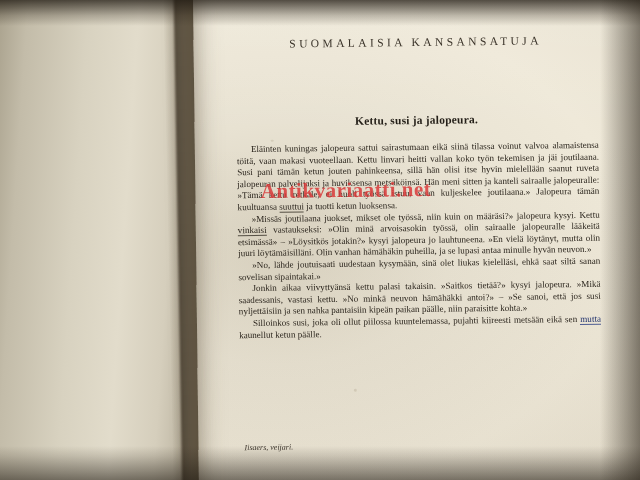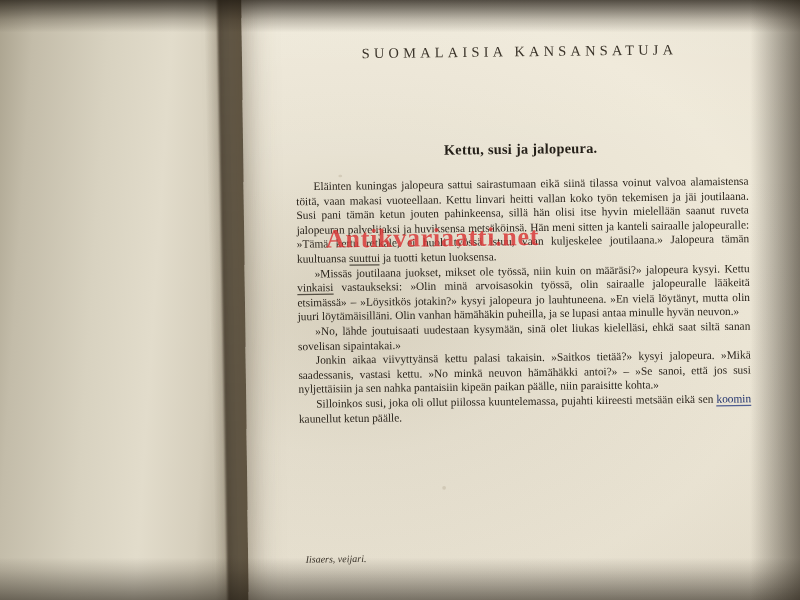--- a/index.html
+++ b/index.html
@@ -197,21 +197,21 @@
 
   <div class="text-col">
     <div class="running-head">Suomalaisia kansansatuja</div>
     <div class="story-title">Kettu, susi ja jalopeura.</div>
 
     <div class="body-text">
       <p>Eläinten kuningas jalopeura sattui sairastumaan eikä siinä tilassa voinut valvoa alamaistensa töitä, vaan makasi vuoteellaan. Kettu linvari heitti vallan koko työn tekemisen ja jäi joutilaana. Susi pani tämän ketun jouten pahinkeensa, sillä hän olisi itse hyvin mielellään saanut ruveta jalopeuran palvelijaksi ja huviksensa metsäköinsä. Hän meni sitten ja kanteli sairaalle jalopeuralle: »Tämä kettu retkale, ei huoli työssä istuu, vaan kuljeskelee joutilaana.» Jalopeura tämän kuultuansa <span class="uline">suuttui</span> ja tuotti ketun luoksensa.</p>
       <p>»Missäs joutilaana juokset, mikset ole työssä, niin kuin on määräsi?» jalopeura kysyi. Kettu <span class="uline">vinkaisi</span> vastaukseksi: »Olin minä arvoisasokin työssä, olin sairaalle jalopeuralle lääkeitä etsimässä» – »Löysitkös jotakin?» kysyi jalopeura jo lauhtuneena. »En vielä löytänyt, mutta olin juuri löytämäisilläni. Olin vanhan hämähäkin puheilla, ja se lupasi antaa minulle hyvän neuvon.»</p>
       <p>»No, lähde joutuisaati uudestaan kysymään, sinä olet liukas kielelläsi, ehkä saat siltä sanan sovelisan sipaintakai.»</p>
       <p>Jonkin aikaa viivyttyänsä kettu palasi takaisin. »Saitkos tietää?» kysyi jalopeura. »Mikä saadessanis, vastasi kettu. »No minkä neuvon hämähäkki antoi?» – »Se sanoi, että jos susi nyljettäisiin ja sen nahka pantaisiin kipeän paikan päälle, niin paraisitte kohta.»</p>
-      <p>Silloinkos susi, joka oli ollut piilossa kuuntelemassa, pujahti kiireesti metsään eikä sen <span class="uline-blue">koomin</span> kaunellut ketun päälle.</p>
+      <p>Silloinkos susi, joka oli ollut piilossa kuuntelemassa, pujahti kiireesti metsään eikä sen <span class="uline-blue">mutta</span> kaunellut ketun päälle.</p>
     </div>
 
     <div class="catchword">Iisaers,  veijari.</div>
 
     <div class="speck" style="left:40px; top:120px; width:3px; height:2px;"></div>
     <div class="speck" style="left:300px; top:200px; width:2px; height:2px;"></div>
     <div class="speck" style="left:120px; top:370px; width:3px; height:3px;"></div>
   </div>
 
   <div class="watermark">Antikvariaatti.net</div>

